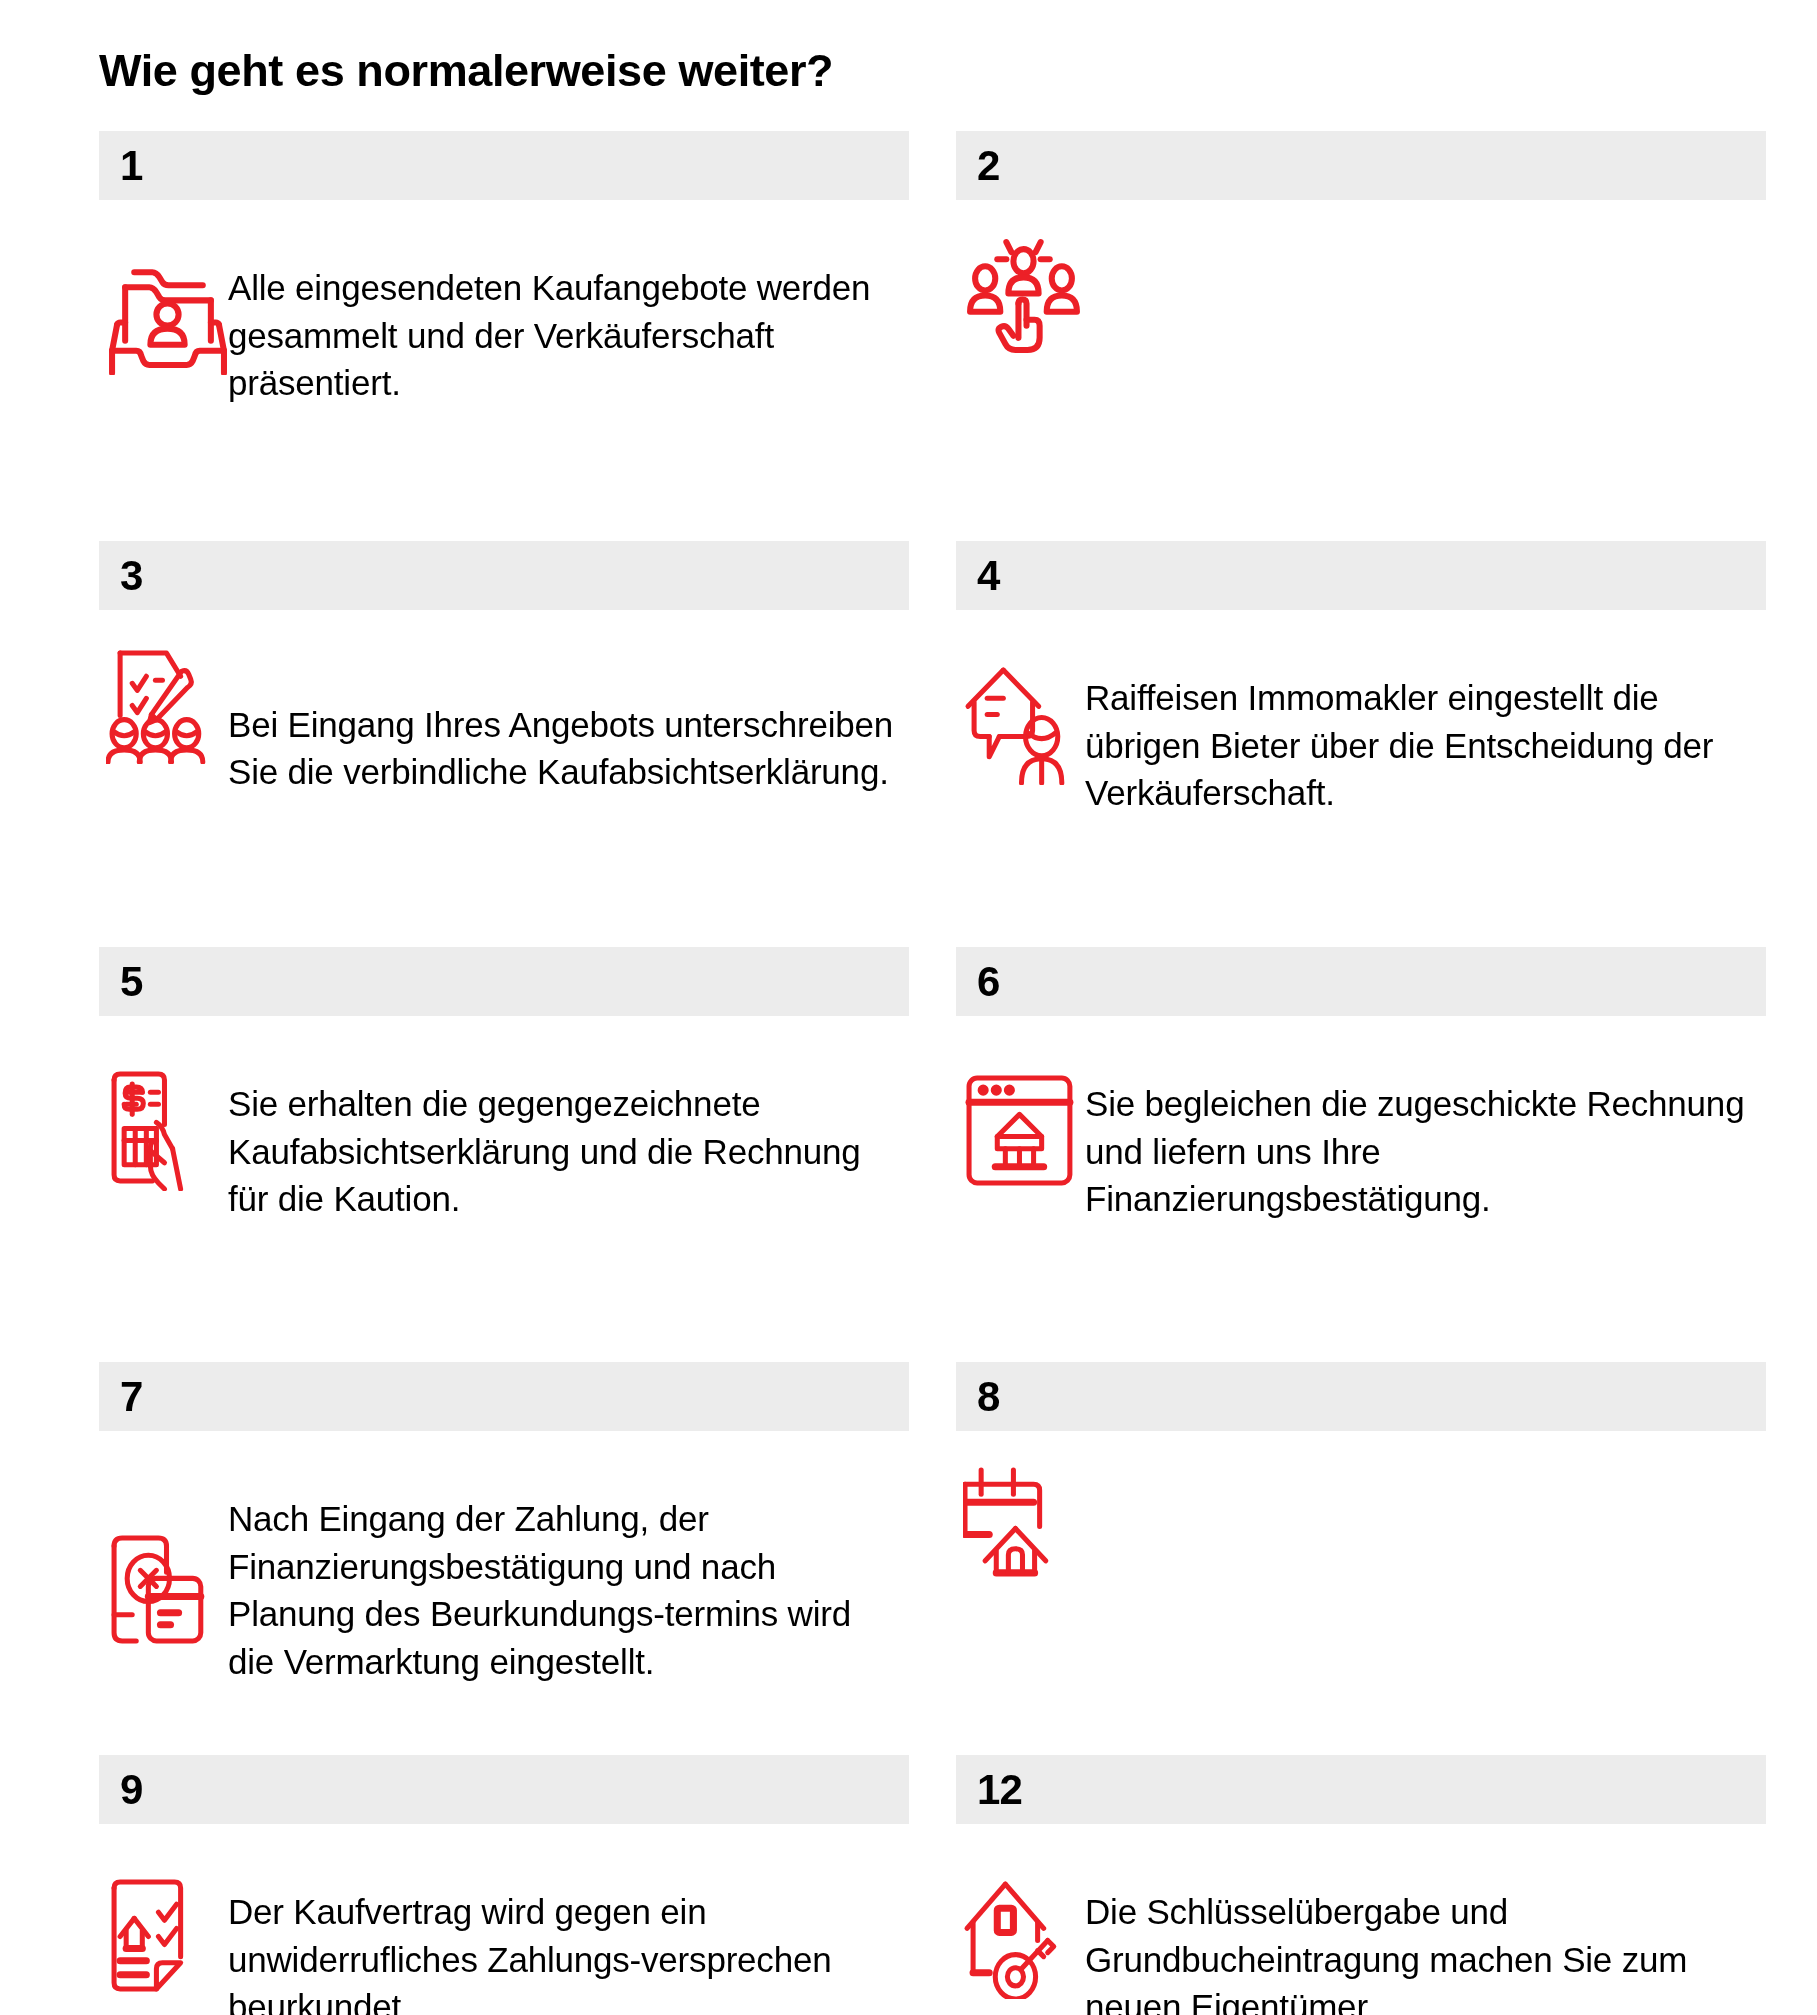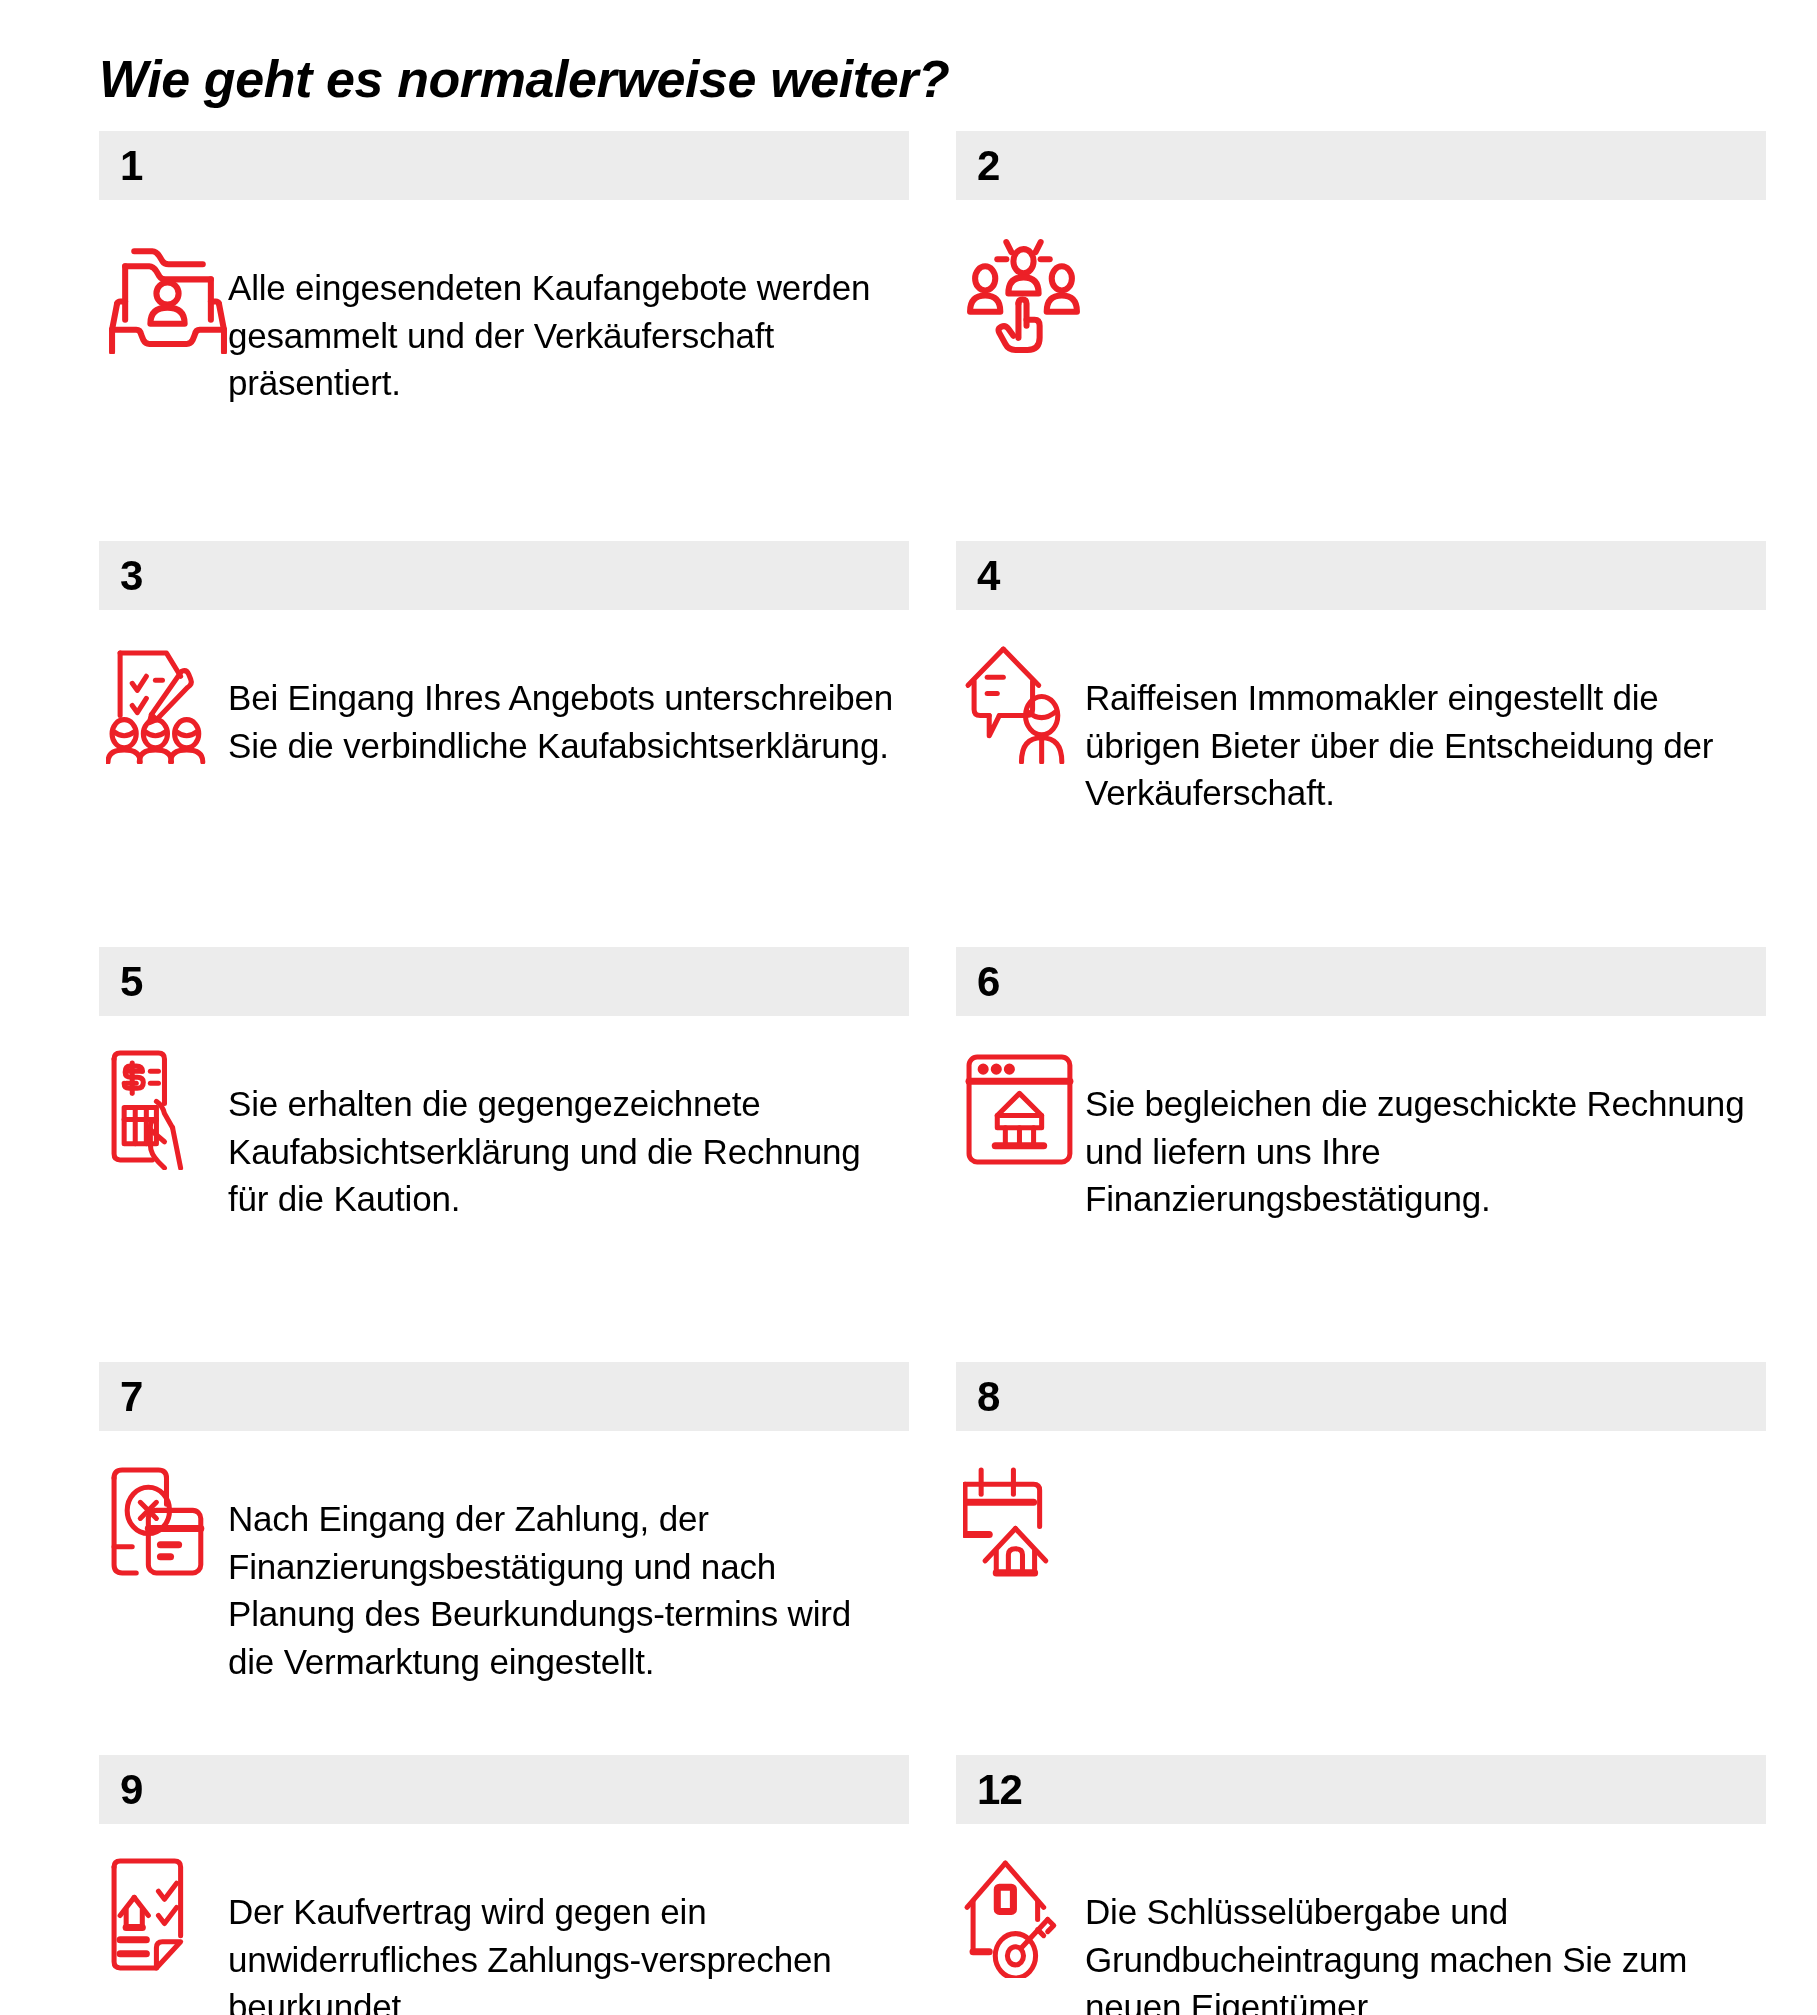--- a/index.html
+++ b/index.html
@@ -7,43 +7,42 @@
     width:1818px;height:2423px;
     font-family:"Liberation Sans", sans-serif;
     color:#000000;
     -webkit-font-smoothing:antialiased;
   }
   .page{position:relative;width:1818px;height:2423px;background:#fff;overflow:hidden;}
 
   
   .page-title{
     position:absolute;left:99px;top:15.3px;
-    font-size:52px;line-height:1.15;font-weight:bold;
+    font-size:45px;line-height:1.15;font-weight:bold;
     letter-spacing:-0.4px;color:#000;
     white-space:nowrap;
-    font-style:italic;
   }
 
   
   .grid{position:absolute;left:99px;top:131px;width:1667px;}
   .row{display:flex;gap:47px;}
   .col{width:810px;}
 
   .step{position:relative;}
   .step-header{
     background:#ececec;
     height:69px;
     display:flex;align-items:center;
   }
   .step-number{
     font-size:42px;line-height:1;font-weight:bold;
     color:#000;margin-left:21px;letter-spacing:-0.8px;
   }
   .step-body{
-    display:flex;align-items:flex-start;
+    display:flex;align-items:flex-end;
     padding-top:33px;
     min-height:48px;
   }
   .step-icon{
     width:129px;min-width:129px;height:153px;
     display:flex;align-items:flex-start;justify-content:flex-start;
     padding-left:7.3px;box-sizing:border-box;
   }
   .step-icon svg{display:block;}
   .step-text{

